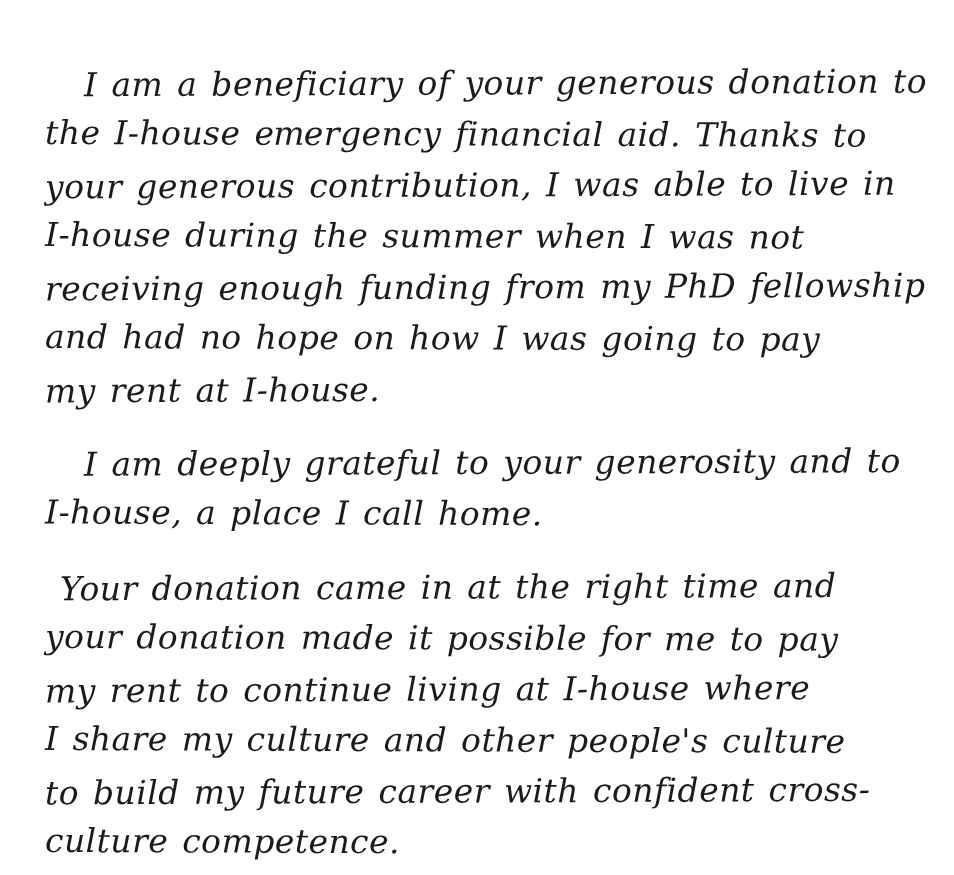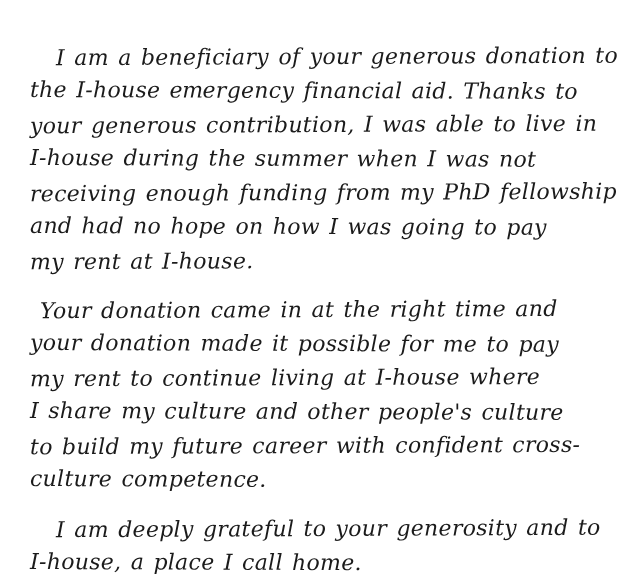--- a/index.html
+++ b/index.html
@@ -49,26 +49,26 @@
     <div class="line indent-lg">I am a beneficiary of your generous donation to</div>
     <div class="line"><span>the I-house </span><span class="overwritten">em</span><span>ergency financial aid. Thanks to</span></div>
     <div class="line">your generous contribution, I was able to live in</div>
     <div class="line">I-house during the summer when I was not</div>
     <div class="line">receiving enough funding from my PhD fellowship</div>
     <div class="line">and had no hope on how I was going to pay</div>
     <div class="line">my rent at I-house.</div>
   </div>
 
   <div class="para">
+    <div class="line indent-lg">I am deeply grateful to your generosity and to</div>
+    <div class="line">I-house, a place I call home.</div>
+  </div>
+
+  <div class="para">
     <div class="line indent-sm">Your donation came in at the right time and</div>
     <div class="line">your donation made it possible for me to pay</div>
     <div class="line">my rent to continue living at I-house where</div>
     <div class="line">I share my culture and other people's culture</div>
     <div class="line">to build my future career with confident cross-</div>
     <div class="line">culture competence.</div>
   </div>
 
-  <div class="para">
-    <div class="line indent-lg">I am deeply grateful to your generosity and to</div>
-    <div class="line">I-house, a place I call home.</div>
-  </div>
-
 </div>
 
 </body></html>

